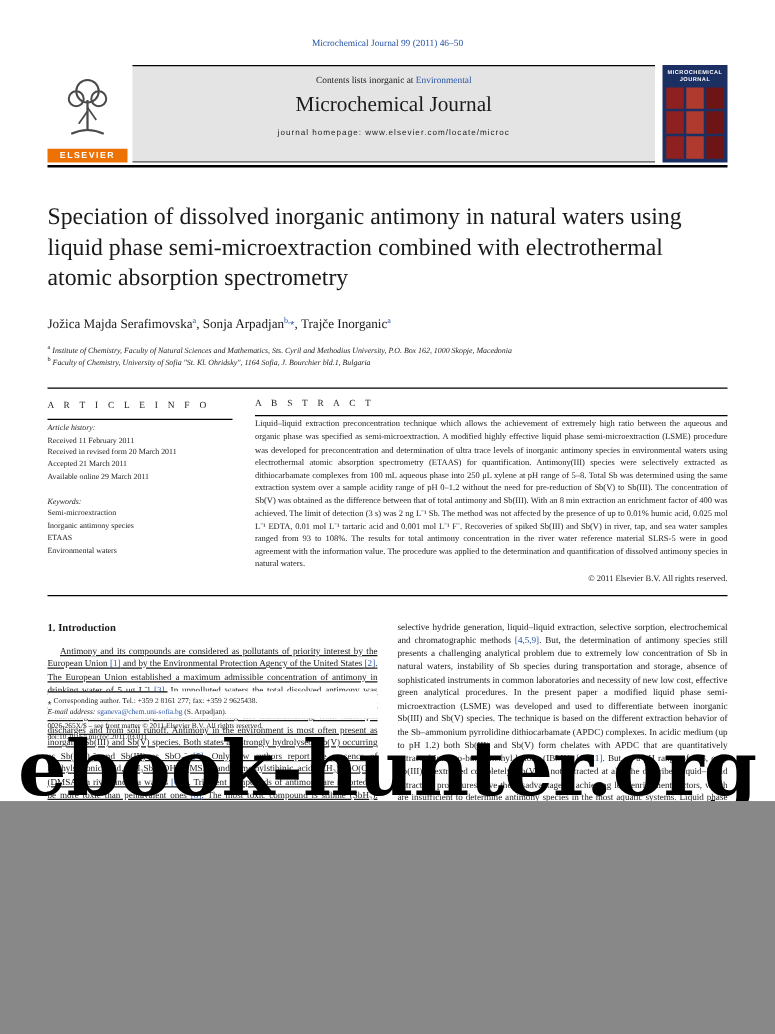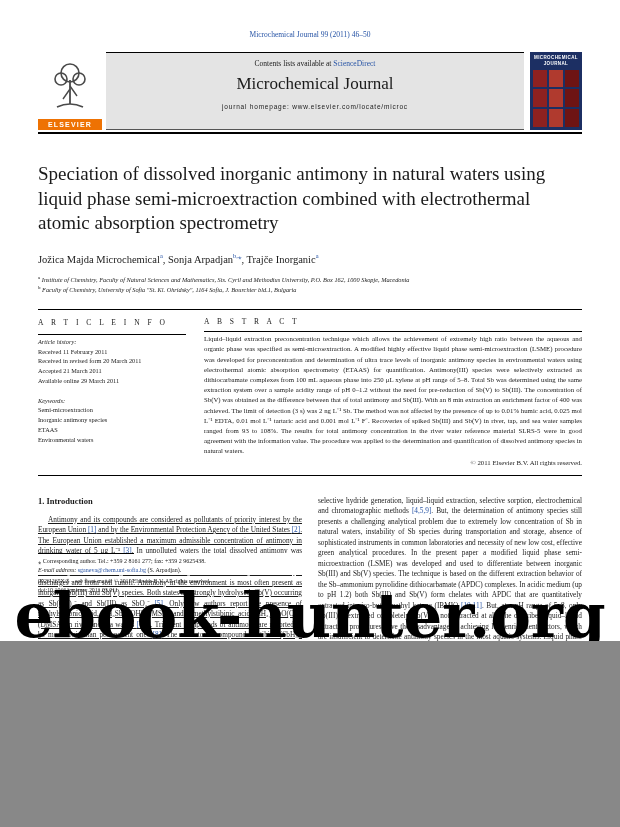--- a/index.html
+++ b/index.html
@@ -91,21 +91,21 @@
           <path d="M20 20 L20 44" stroke="#4a4a4a" stroke-width="1.8" fill="none"></path>
           <path d="M20 29 L13 39 M20 26 L27 36" stroke="#4a4a4a" stroke-width="1.4" fill="none"></path>
           <path d="M7 47 Q20 41 33 47" stroke="#4a4a4a" stroke-width="1.6" fill="none"></path>
         </svg>
       </div>
       <div class="elsevier-band">ELSEVIER</div>
     </div>
 
     <div class="center-cell">
       <div class="contents-line">
-        <span>Contents lists available at </span><span class="blue">ScienceDirect</span>
+        <span>Contents lists inorganic at </span><span class="blue">Environmental</span>
       </div>
       <div class="journal-title">Microchemical Journal</div>
       <div class="homepage-line">journal homepage: www.elsevier.com/locate/microc</div>
     </div>
 
     <div class="cover-cell">
       <div class="cover-title">MICROCHEMICAL JOURNAL</div>
       <div class="cover-grid">
         <i></i>
           <i></i>
@@ -117,21 +117,21 @@
           <i></i>
           <i></i>
       </div>
     </div>
   </div>
   <div class="thick-rule"></div>
 
   <h1 class="title">Speciation of dissolved inorganic antimony in natural waters using liquid phase semi-microextraction combined with electrothermal atomic absorption spectrometry</h1>
 
   <div class="authors">
-    <span>Jožica Majda Microchemical</span><sup class="blue">a</sup>,
+    <span>Jožica Majda Serafimovska</span><sup class="blue">a</sup>,
     <span>Sonja Arpadjan</span><sup class="blue">b,⁎</sup>,
     <span>Trajče Inorganic</span><sup class="blue">a</sup>
   </div>
 
   <div class="affils">
     <div><sup>a</sup> <span class="aff-text">Institute of Chemistry, Faculty of Natural Sciences and Mathematics, Sts. Cyril and Methodius University, P.O. Box 162, 1000 Skopje, Macedonia</span></div>
     <div><sup>b</sup> <span class="aff-text">Faculty of Chemistry, University of Sofia "St. Kl. Ohridsky", 1164 Sofia, J. Bourchier bld.1, Bulgaria</span></div>
   </div>
 
   <div class="info-block">

